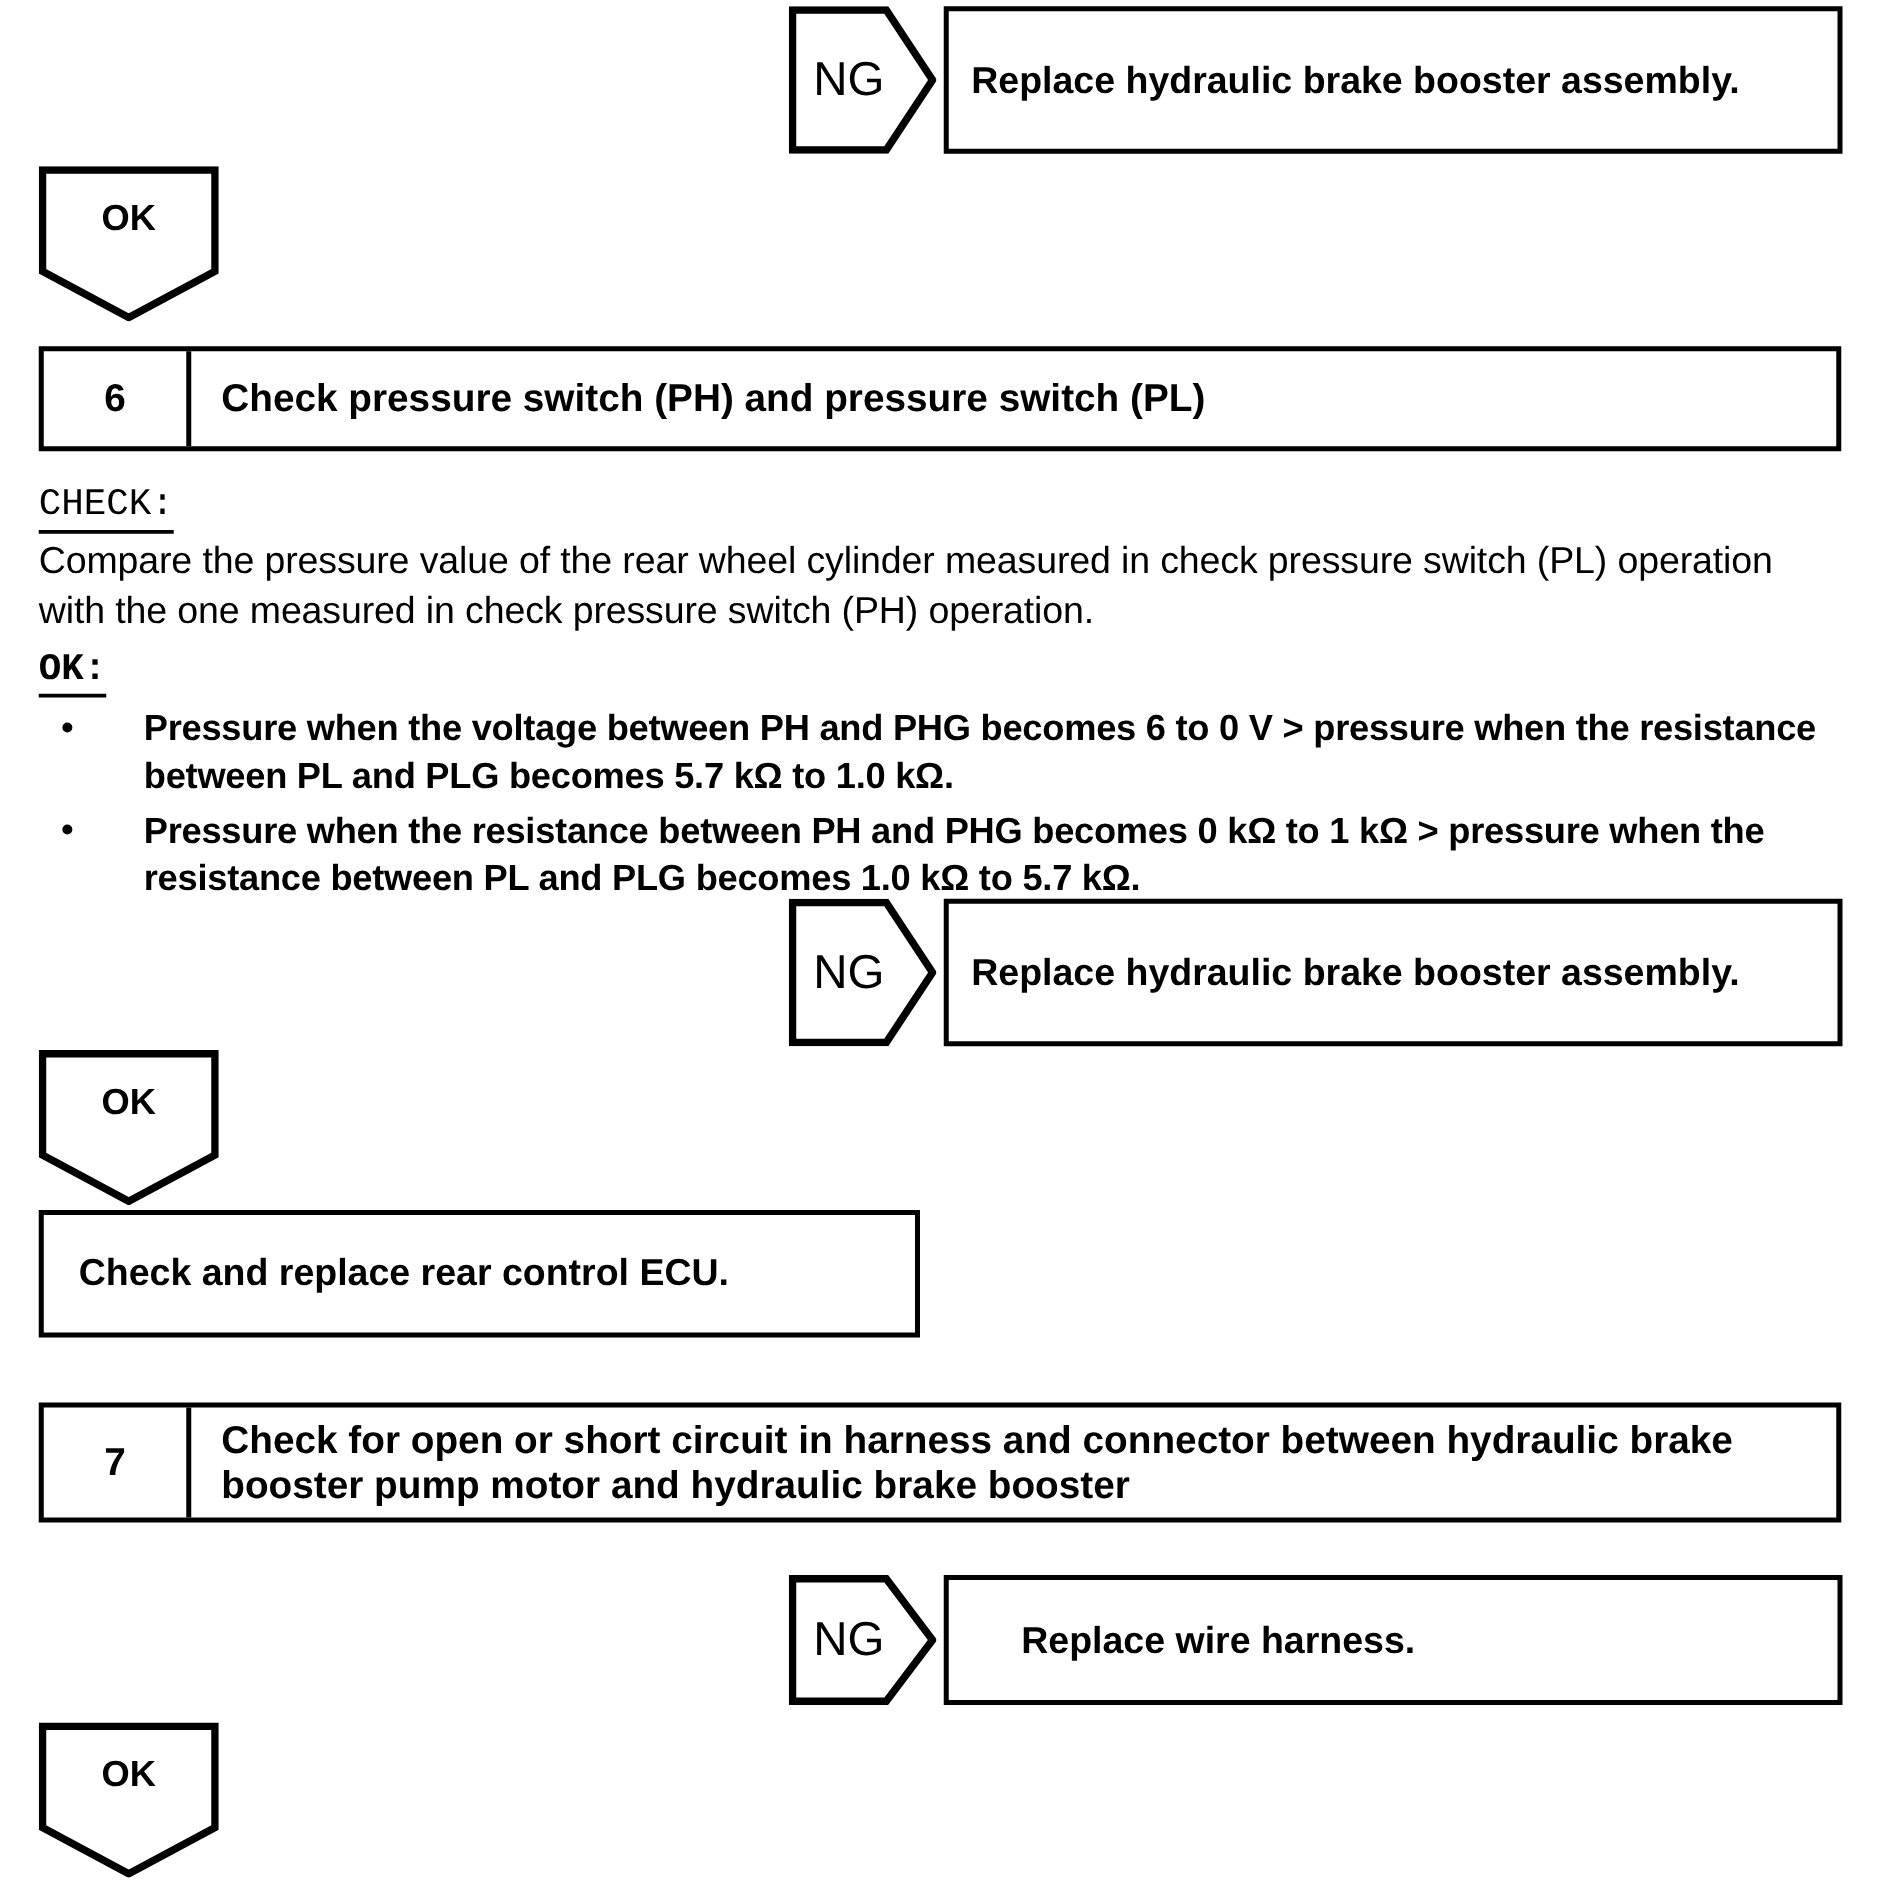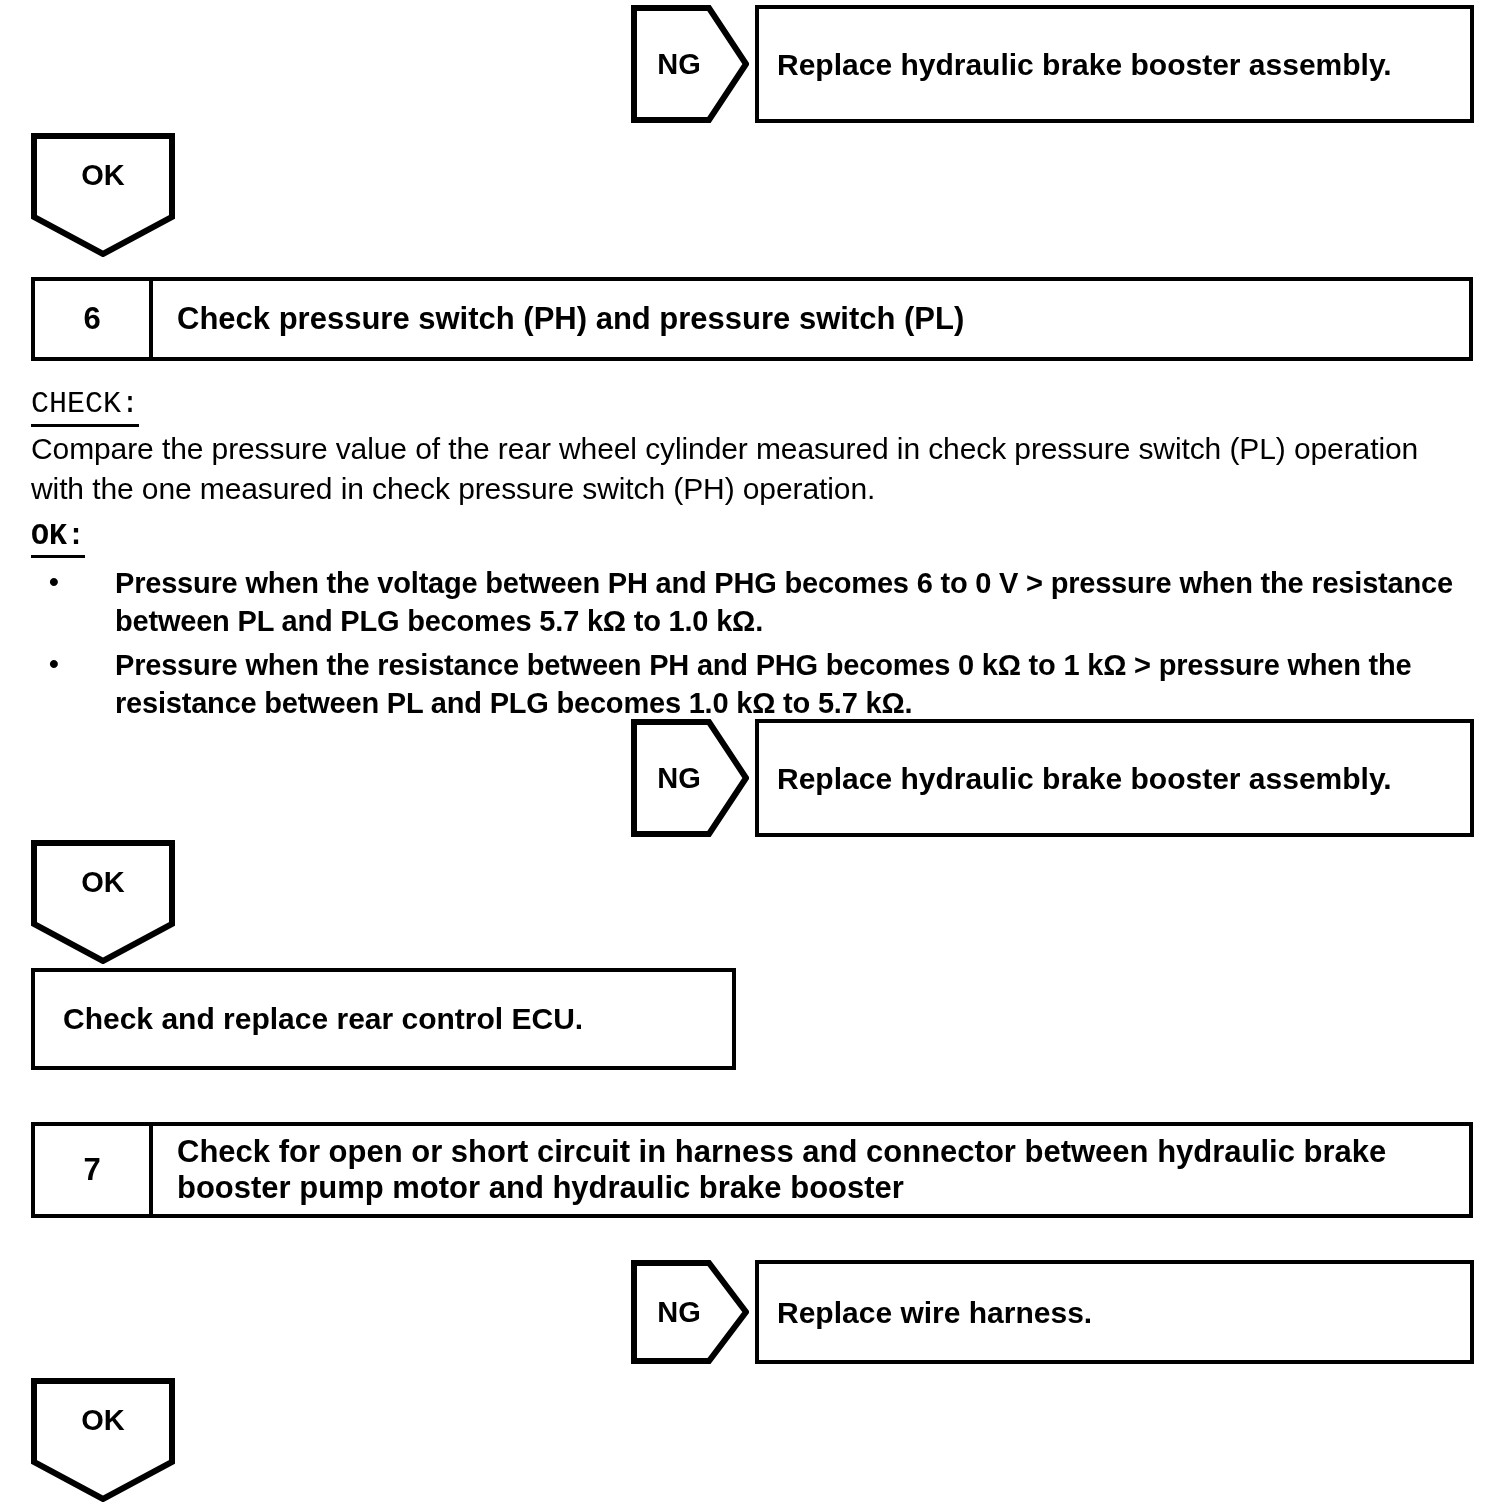--- a/index.html
+++ b/index.html
@@ -34,22 +34,22 @@
   .ng-arrow svg { display: block; width: 100%; height: 100%; }
   .ng-label {
     position: absolute;
     left: 0;
     top: 0;
     width: 96px;
     height: 118px;
     display: flex;
     align-items: center;
     justify-content: center;
-    font-size: 29px;
-    font-weight: bold;
+    font-size: 38px;
+    font-weight: normal;
     letter-spacing: 0px;
   }
 
   .ng-box {
     position: absolute;
     left: 124px;
     top: 0;
     height: 118px;
     box-sizing: border-box;
     border: 4px solid #000;
@@ -249,21 +249,21 @@
     <div class="step-title">Check for open or short circuit in harness and connector between hydraulic brake booster pump motor and hydraulic brake booster</div>
   </div>
 
   <div class="ng-row" style="left:631px; top:1260px; width:843px; height:104px;">
     <div class="ng-arrow" style="height:104px;">
       <svg viewBox="0 0 118 104" preserveAspectRatio="none">
         <polygon points="3,3 78,3 115,52 78,101 3,101" fill="#ffffff" stroke="#000000" stroke-width="6" stroke-linejoin="miter"></polygon>
       </svg>
       <span class="ng-label" style="height:104px;">NG</span>
     </div>
-    <div class="ng-box" style="width:719px; height:104px;">
+    <div class="ng-box" style="width:719px; height:104px;padding-left:40px;">
       <span class="ng-box-text">Replace wire harness.</span>
     </div>
   </div>
 
   <div class="ok-pent" style="left:31px; top:1378px;">
     <svg viewBox="0 0 144 124" preserveAspectRatio="none">
       <polygon points="3,3 141,3 141,84 72,121 3,84" fill="#ffffff" stroke="#000000" stroke-width="6" stroke-linejoin="miter"></polygon>
     </svg>
     <span class="ok-pent-label">OK</span>
   </div>

